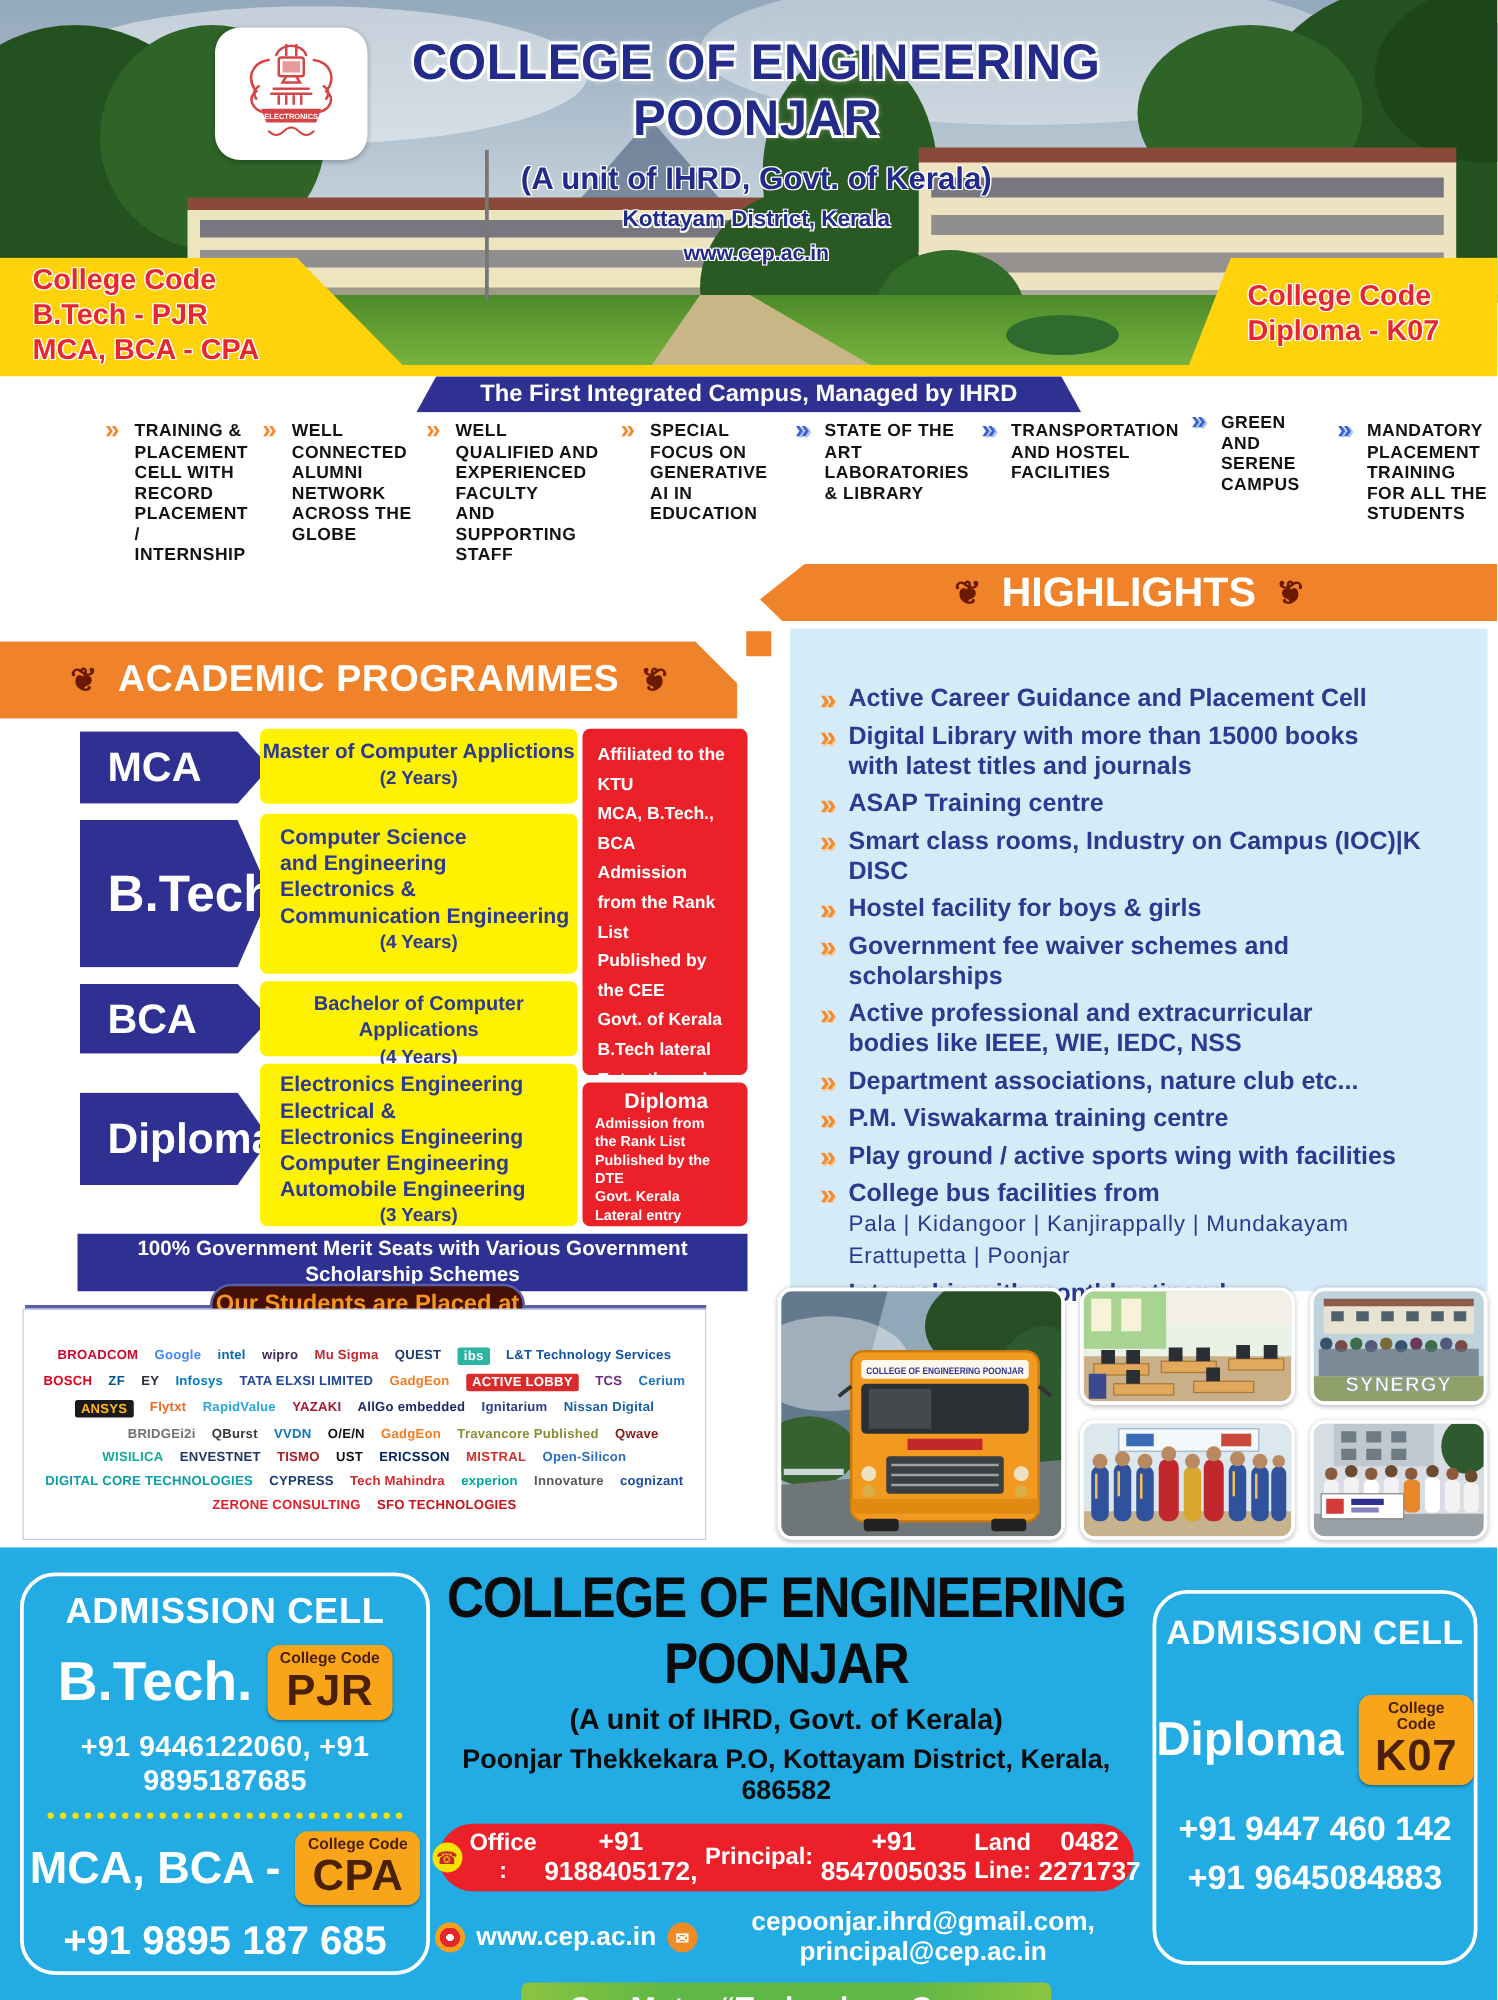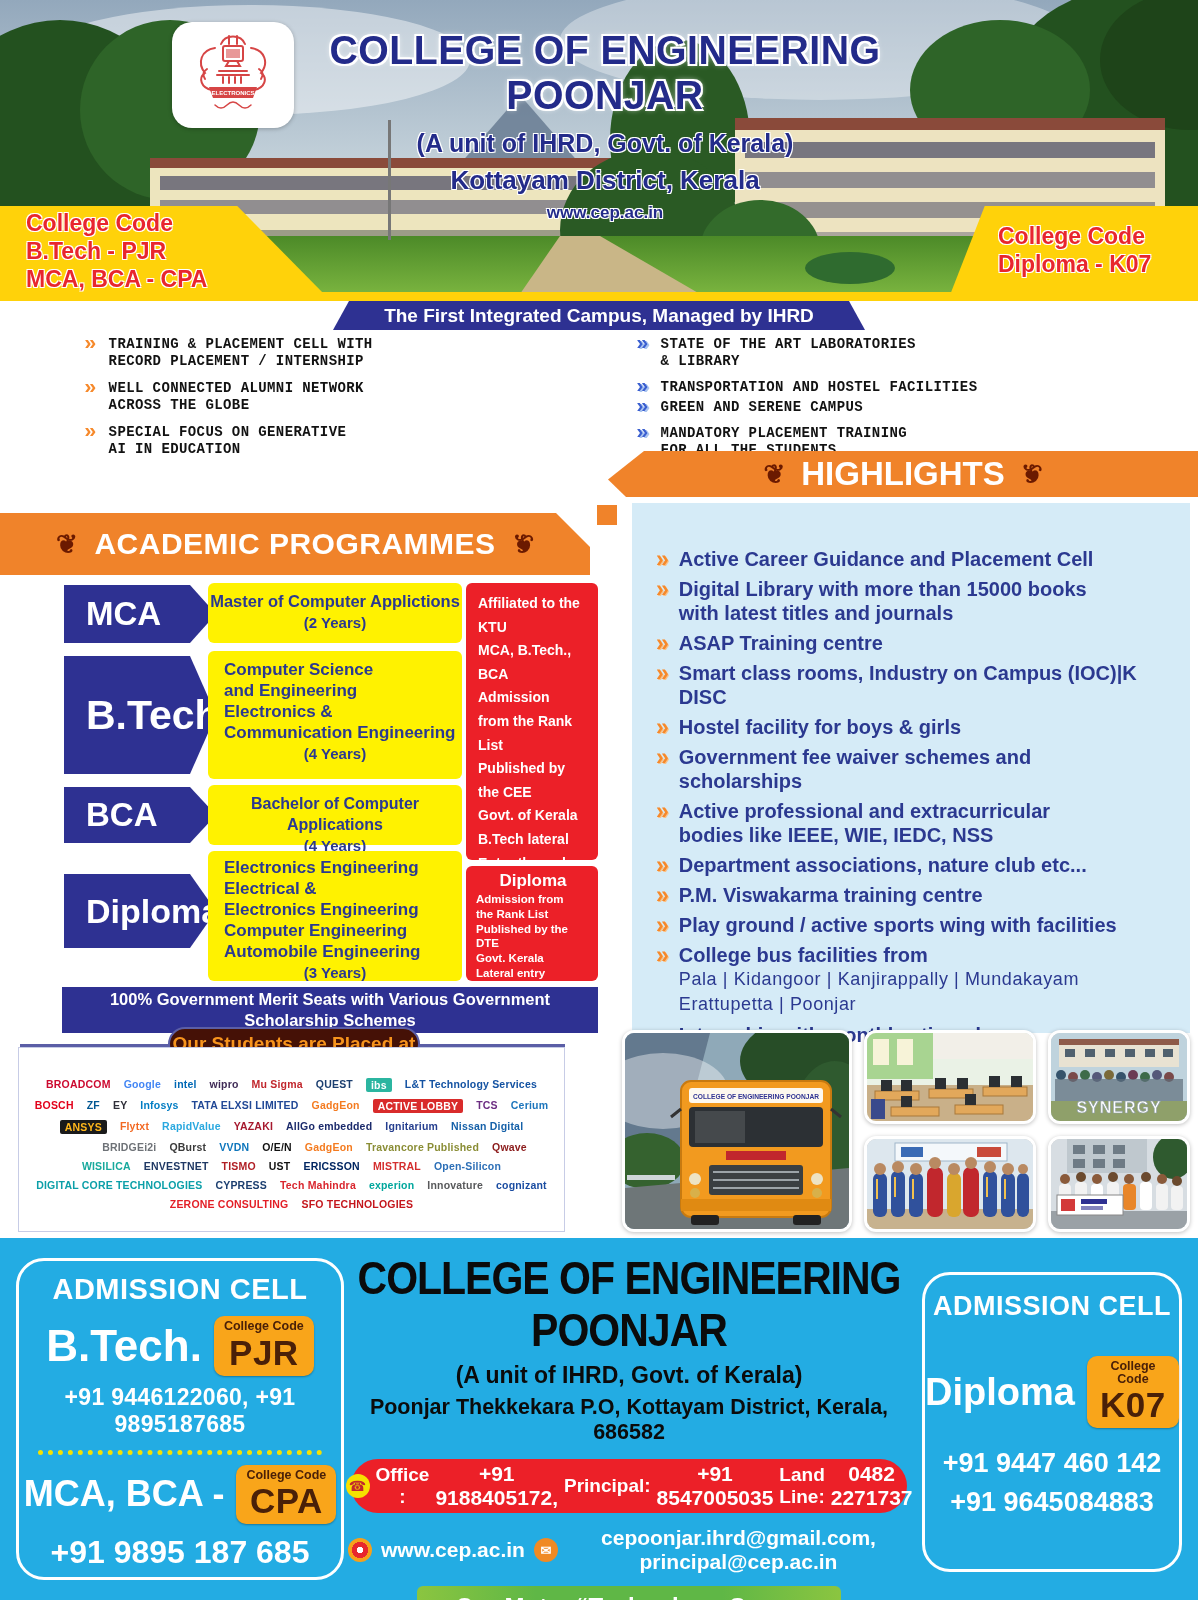--- a/index.html
+++ b/index.html
@@ -11,38 +11,38 @@
   .hero{position:absolute;left:0;top:0;width:1198px;height:294px;overflow:hidden;}
   .hero svg{display:block;}
   .logo-box{position:absolute;left:172px;top:22px;width:122px;height:106px;background:#fff;
             border-radius:20px;display:flex;align-items:center;justify-content:center;
             box-shadow:0 1px 4px rgba(0,0,0,.25);}
   .title-block{position:absolute;left:275px;top:28px;width:660px;text-align:center;color:#232B8A;}
   .college-title{font-size:40px;font-weight:800;letter-spacing:.5px;transform:scaleX(.98);
      text-shadow:-2px -2px 0 #fff,2px -2px 0 #fff,-2px 2px 0 #fff,2px 2px 0 #fff,0 0 6px #fff;}
   .college-sub{font-size:25px;font-weight:800;margin-top:11px;
      text-shadow:-1px -1px 0 #fff,1px -1px 0 #fff,-1px 1px 0 #fff,1px 1px 0 #fff;}
-  .college-loc{font-size:26px;font-weight:800;margin-top:7px;
+  .college-loc{font-size:18px;font-weight:800;margin-top:7px;
      text-shadow:-1px -1px 0 #fff,1px -1px 0 #fff,-1px 1px 0 #fff,1px 1px 0 #fff;}
   .college-web{font-size:17px;font-weight:800;margin-top:7px;
      text-shadow:-1px -1px 0 #fff,1px -1px 0 #fff,-1px 1px 0 #fff,1px 1px 0 #fff;}
 
   .ribbon{position:absolute;top:206px;height:89px;background:#FFD20A;color:#E8262D;
           font-weight:800;font-size:23px;line-height:28px;
           text-shadow:-1px -1px 0 #fff,1px -1px 0 #fff,-1px 1px 0 #fff,1px 1px 0 #fff;}
   .ribbon-left{left:0;width:325px;clip-path:polygon(0 0,73% 0,100% 100%,0 100%);padding:3px 0 0 26px;}
   .ribbon-right{right:0;width:248px;clip-path:polygon(14% 0,100% 0,100% 100%,0 100%);
                 padding:16px 0 0 48px;}
   .yellow-strip{position:absolute;left:0;top:292px;width:1198px;height:9px;background:#FFD20A;}
   .intro-banner{position:absolute;left:333px;top:301px;width:532px;height:29px;background:#2E3192;
       clip-path:polygon(16px 0,calc(100% - 16px) 0,100% 100%,0 100%);
       color:#fff;font-size:19px;font-weight:700;text-align:center;line-height:29px;}
 
   
-  .feat-col{position:absolute;display:flex;flex-direction:column;font-family:Liberation Mono, monospace;}
+  .feat-col{position:absolute;display:flex;flex-direction:row;}
   .feat-left{left:84px;top:336px;width:530px;gap:11px;}
   .feat-right{left:636px;top:336px;width:560px;gap:10px;}
   .feat-item{display:flex;gap:12px;align-items:flex-start;}
   .feat-item.tight{margin-top:-7px;}
   .chev{font-weight:800;line-height:16px;}
   .chev::before{content:"»";}
   .feat-left .chev{color:#F6892B;font-size:21px;}
   .feat-right .chev{color:#3A5FD0;font-size:21px;text-shadow:2px 1px 0 #A9C4F0;}
   .feat-text{font-size:14px;line-height:16.5px;font-weight:800;color:#121212;letter-spacing:.4px;}
 
@@ -243,20 +243,27 @@
     <div class="feat-item">
       <span class="chev"></span>
       <div class="feat-text">
           <div>WELL CONNECTED ALUMNI NETWORK</div>
         <div>ACROSS THE GLOBE</div>
         </div>
     </div>
     <div class="feat-item">
       <span class="chev"></span>
       <div class="feat-text">
+          <div>WELL QUALIFIED AND EXPERIENCED FACULTY</div>
+        <div>AND SUPPORTING STAFF</div>
+        </div>
+    </div>
+    <div class="feat-item">
+      <span class="chev"></span>
+      <div class="feat-text">
           <div>SPECIAL FOCUS ON GENERATIVE</div>
         <div>AI IN EDUCATION</div>
         </div>
     </div>
   </div>
   <div class="feat-col feat-right">
     <div class="feat-item">
       <span class="chev"></span>
       <div class="feat-text">
           <div>STATE OF THE ART LABORATORIES</div>

